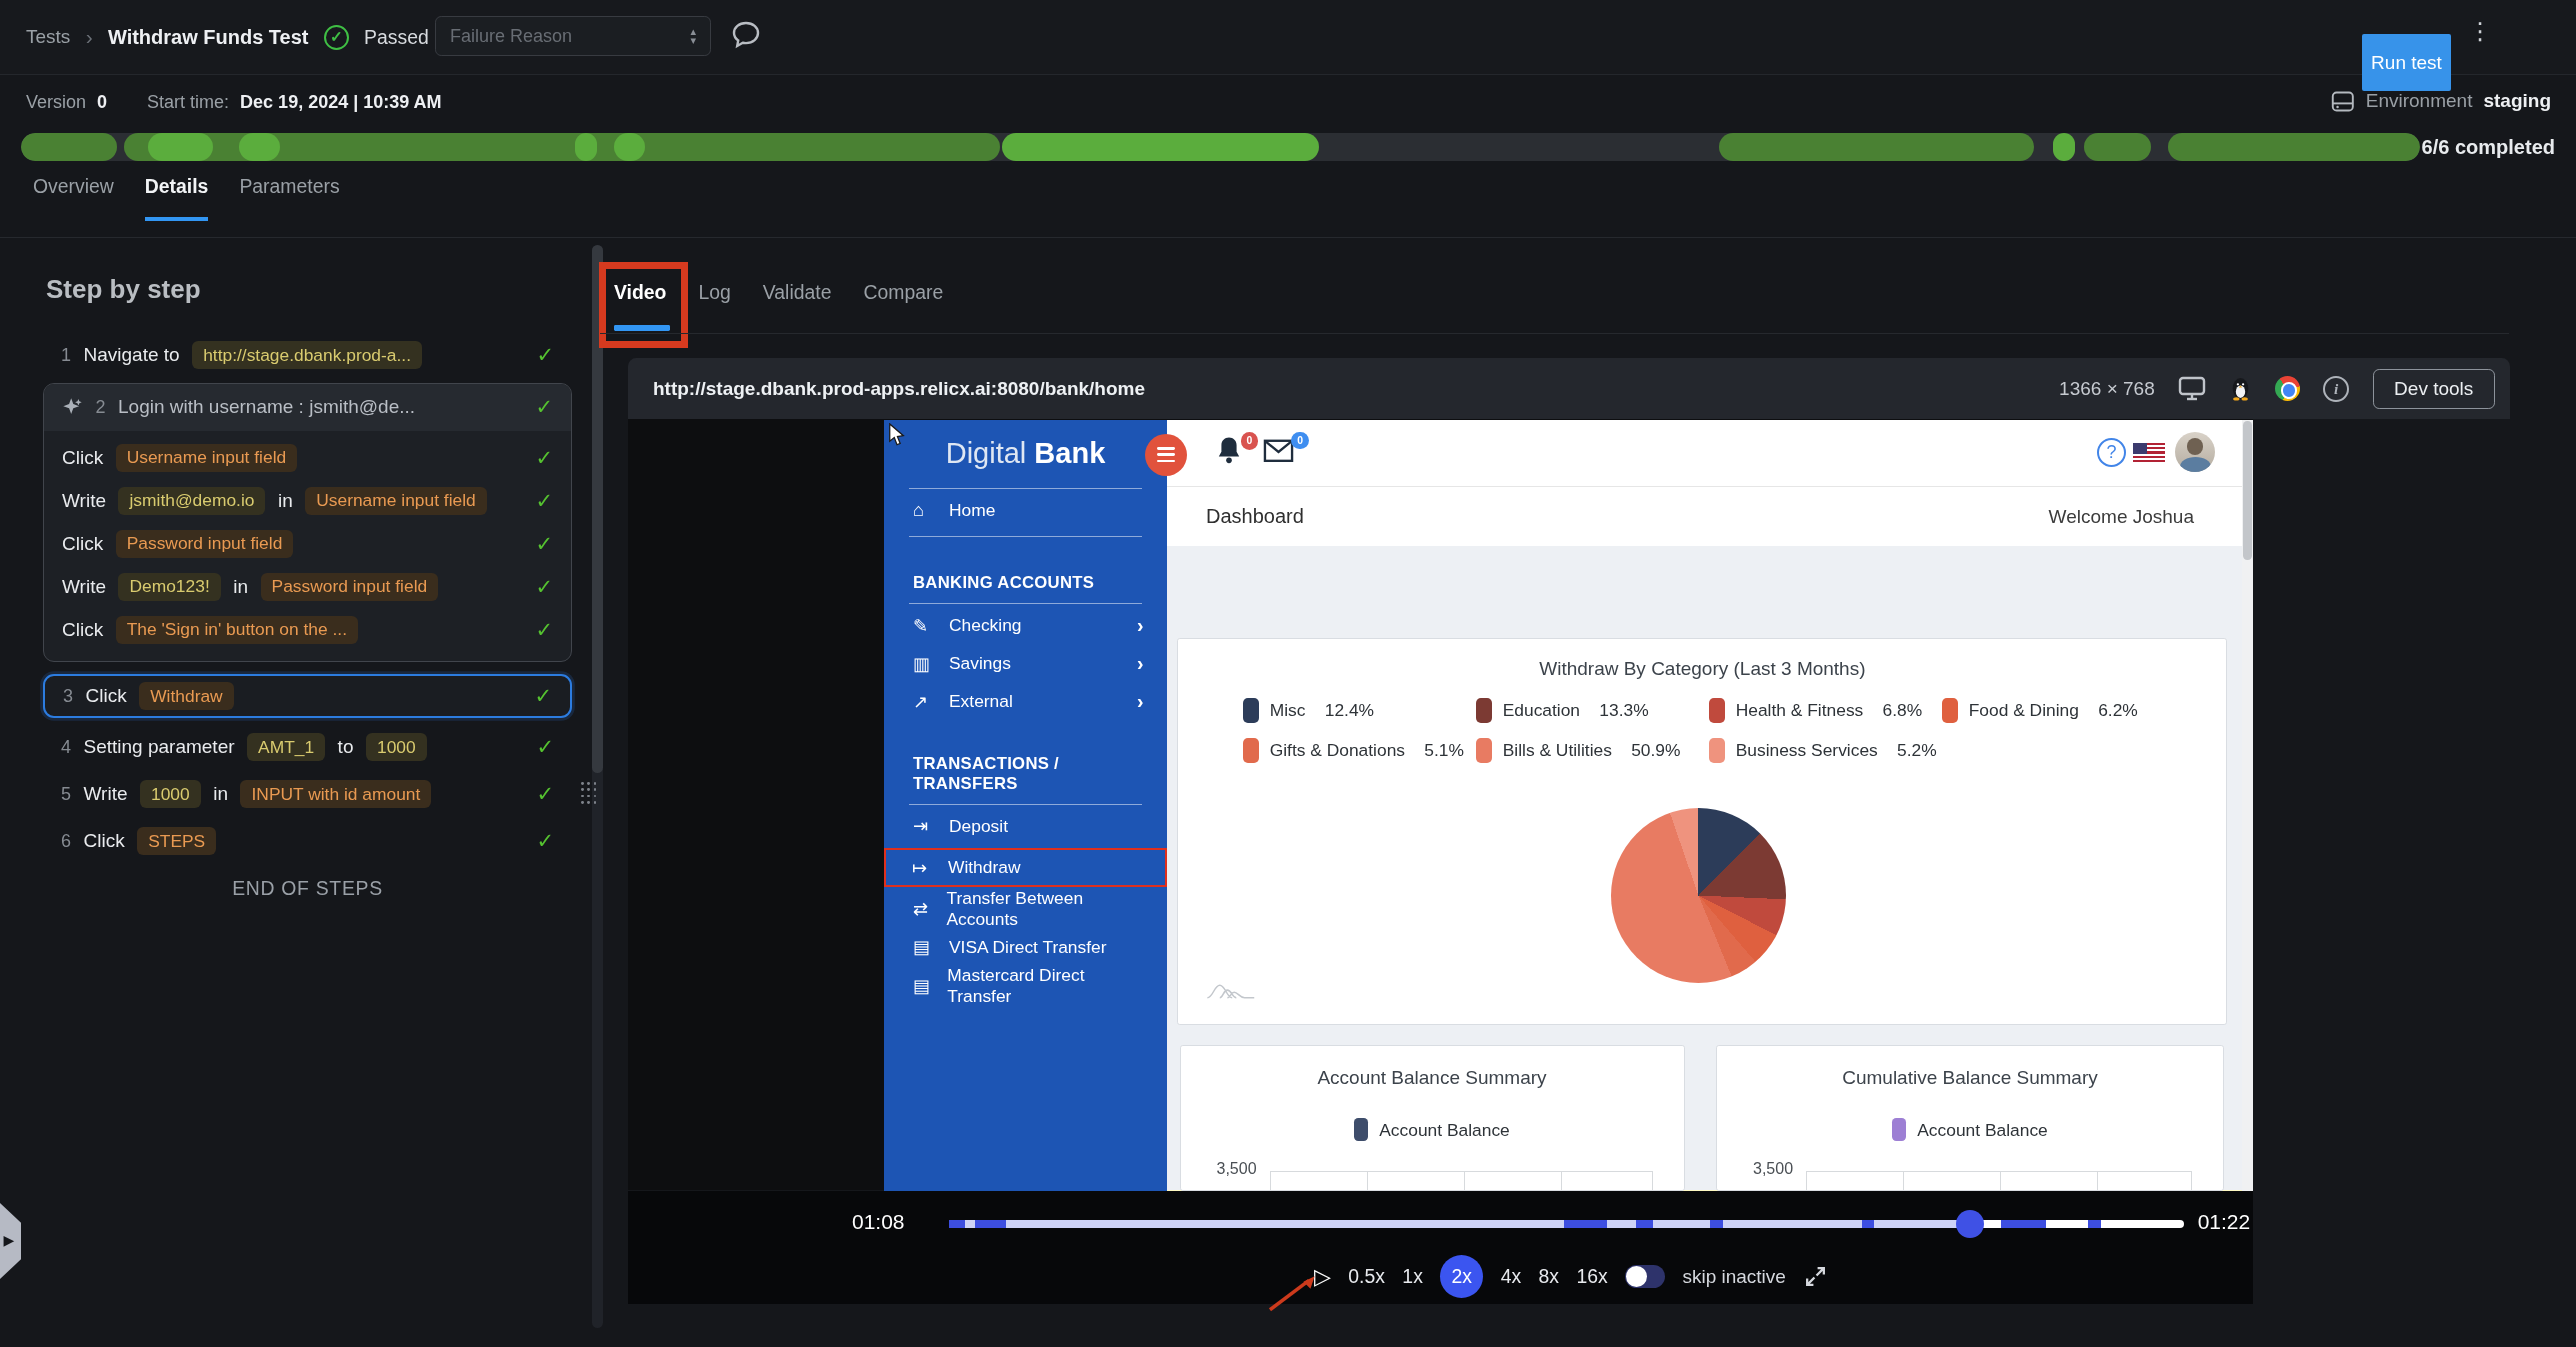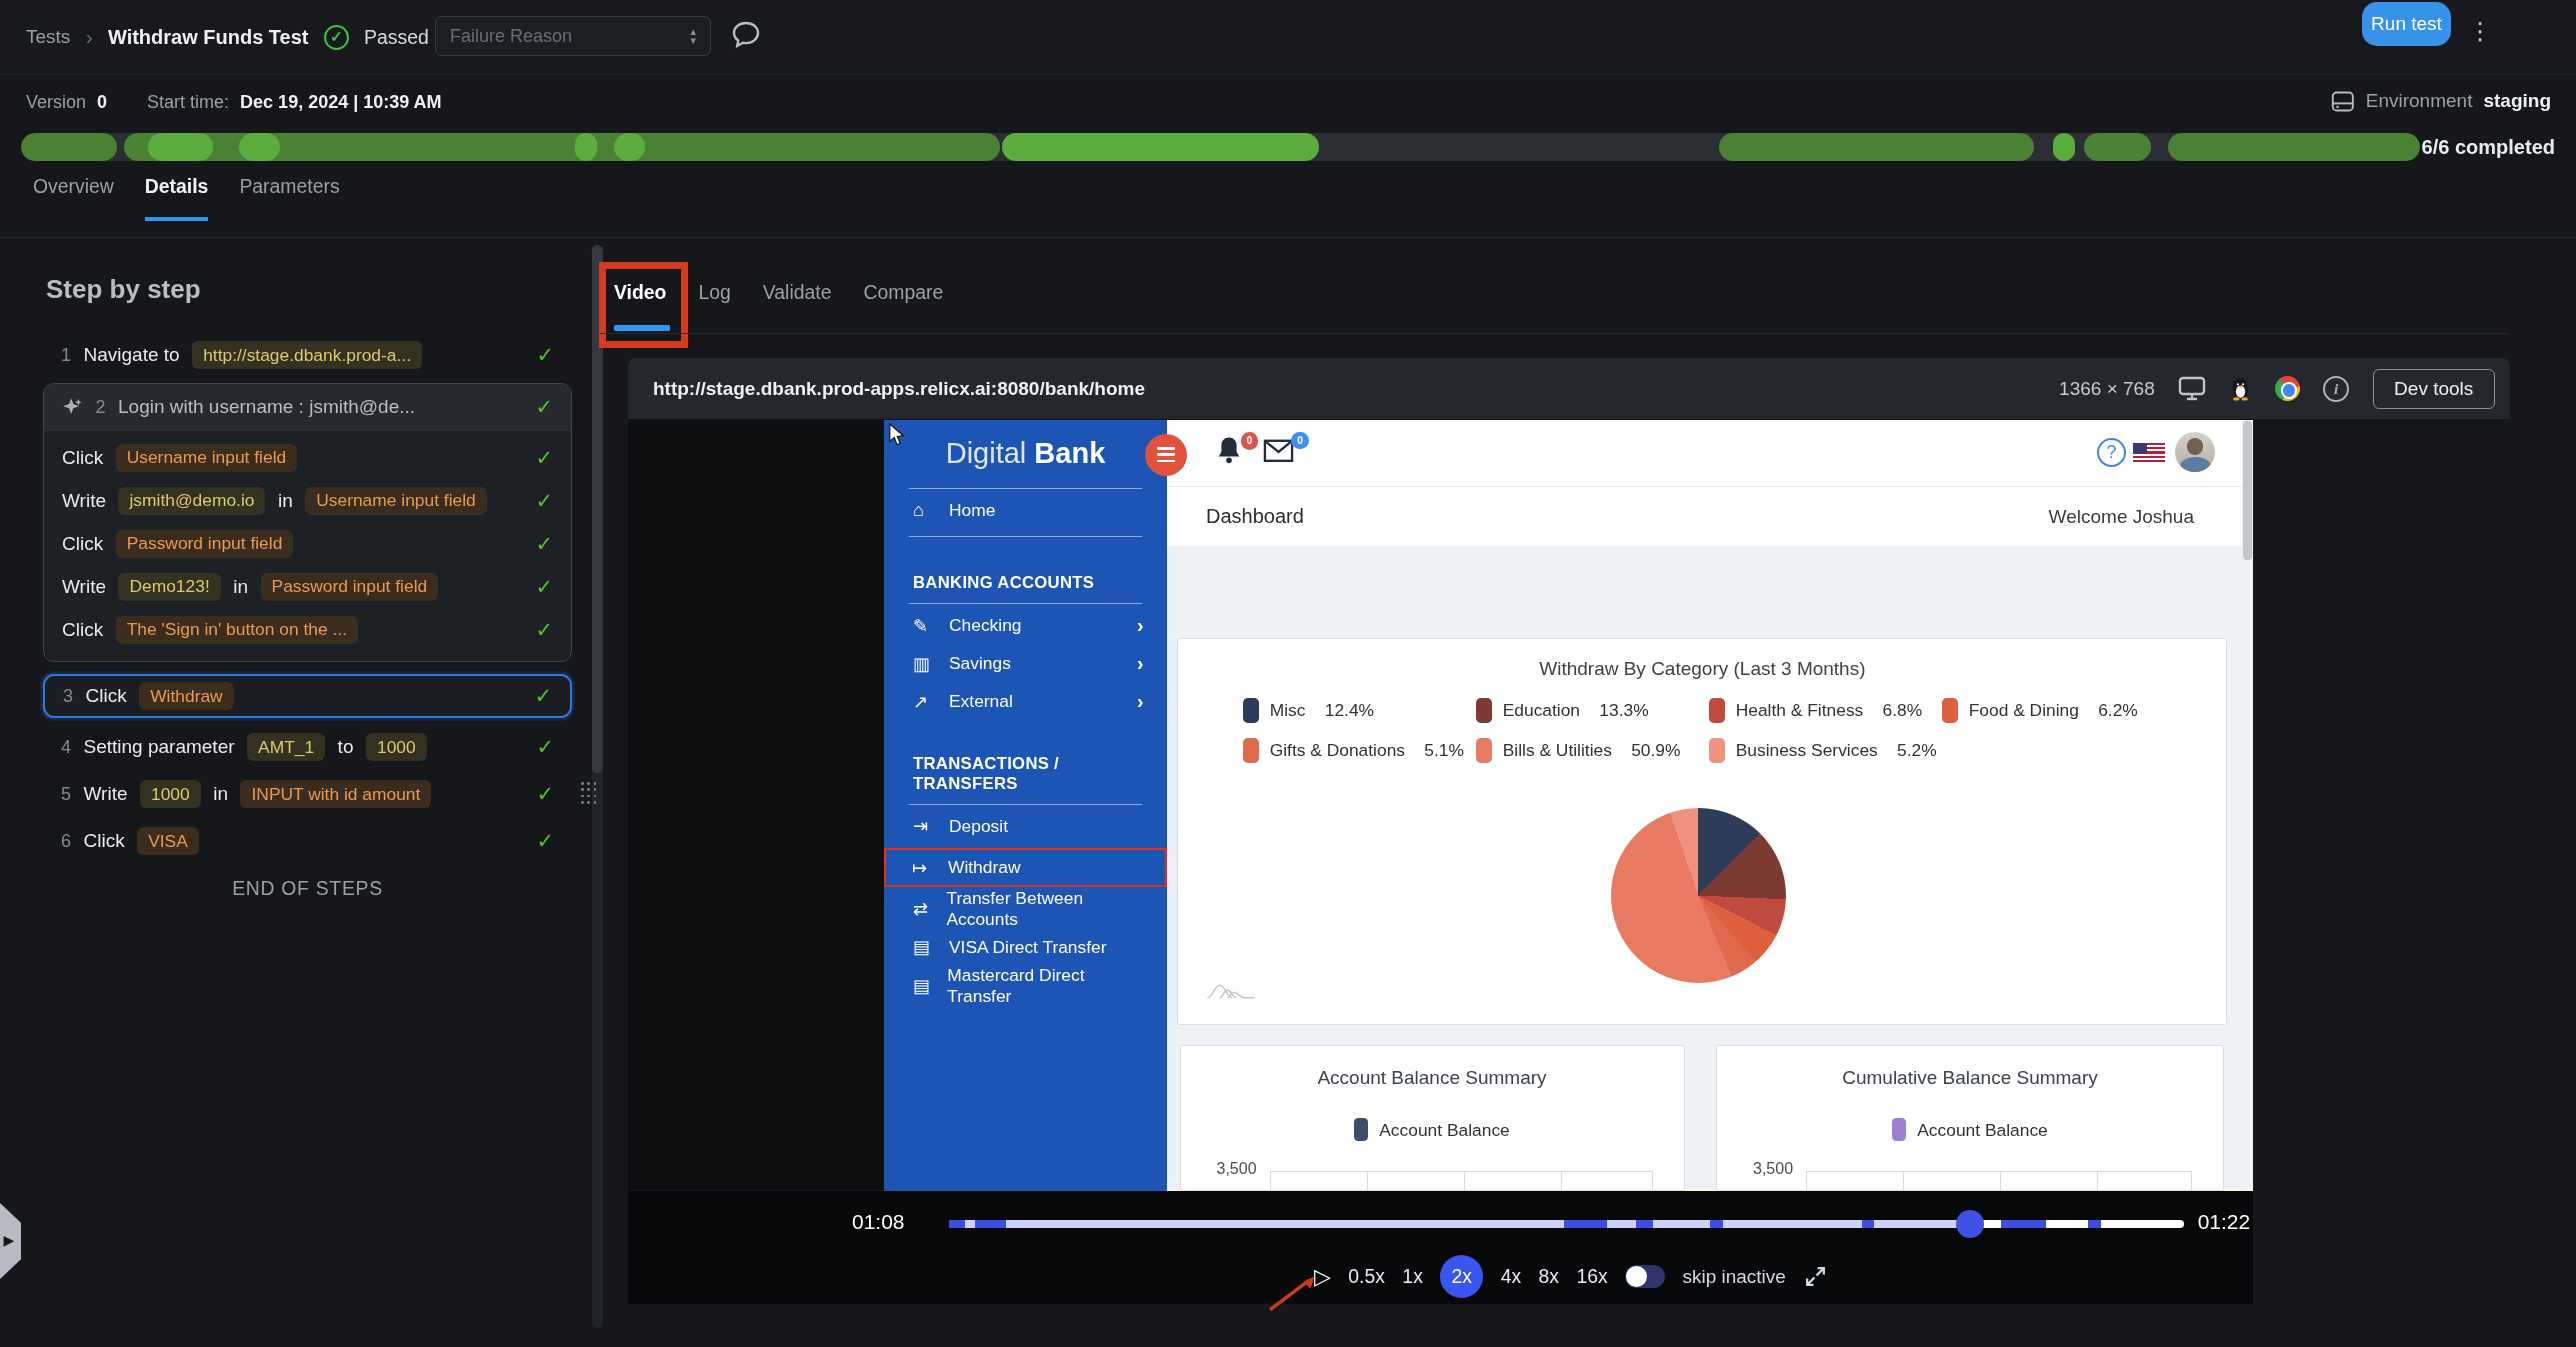--- a/index.html
+++ b/index.html
@@ -12,21 +12,21 @@
   #crumbs { position:absolute; left:26px; top:0; height:74px; display:flex; align-items:center; gap:15.3px; }
   .crumb-root { font-size:19px; color:#9aa0a6; }
   .crumb-sep { font-size:21px; color:#6b7077; }
   .crumb-title { font-size:20px; font-weight:700; color:#eef0f3; }
   .passed-ic { width:25px; height:25px; border:2.1px solid #3fbf44; border-radius:50%; display:flex; align-items:center; justify-content:center; color:#3fbf44; font-size:15.3px; font-weight:700; }
   .passed-lb { font-size:19.4px; color:#d8dbdf; }
   #failure-select { position:absolute; left:435px; top:16px; width:276px; height:40px; border:1.4px solid #383b41; border-radius:6.2px; background:#1b1e22; display:flex; align-items:center; padding:0 14px; }
   #failure-select .ph { font-size:18px; color:#686d74; }
   #failure-select .chev { margin-left:auto; display:flex; flex-direction:column; line-height:9px; font-size:11px; color:#8a8f96; }
   #comment-btn { position:absolute; left:730px; top:19.4px; }
-  #run-test { position:absolute; left:2362px; top:2px; width:89px; height:44px; background:#3793ea; border-radius:15px; display:flex; align-items:center; justify-content:center; font-size:19px; color:#ffffff; }
+  #run-test { position:absolute; left:2362px; top:34px; width:89px; height:57px; background:#3793ea; border-radius:2px; display:flex; align-items:center; justify-content:center; font-size:19px; color:#ffffff; }
   #kebab { position:absolute; left:2466px; top:16.7px; font-size:23.6px; color:#cfd3d8; width:28px; text-align:center; }
 
   
   #metarow { position:absolute; left:26px; top:92px; display:flex; align-items:center; gap:11px; font-size:18px; }
   .m-muted { color:#9aa0a6; }
   .m-strong { color:#eef0f3; font-weight:700; }
   #envrow { position:absolute; right:25px; top:90px; display:flex; align-items:center; gap:11px; font-size:19px; }
 
   
   #progress-bar { position:absolute; left:21px; top:133px; width:2399px; height:28px; border-radius:14px; background:#2b2e33; overflow:hidden; }
@@ -305,21 +305,21 @@
             <span class="badge tk-code">1000</span>
             <span class="tk-text">in</span>
             <span class="badge tk-ref">INPUT with id amount</span>
             <span class="check">✓</span>
           </div>
         </div>
         <div class="plain">
           <div class="step-row">
             <span class="tk-num">6</span>
             <span class="tk-text">Click</span>
-            <span class="badge tk-ref">VISA</span>
+            <span class="badge tk-ref">STEPS</span>
             <span class="check">✓</span>
           </div>
         </div>
         <div id="end-of-steps">END OF STEPS</div>
       </div>
     <div id="steps-scrollbar">
         <div class="thumb"></div>
       </div>
     <div id="drag-handle">
         <i></i>

